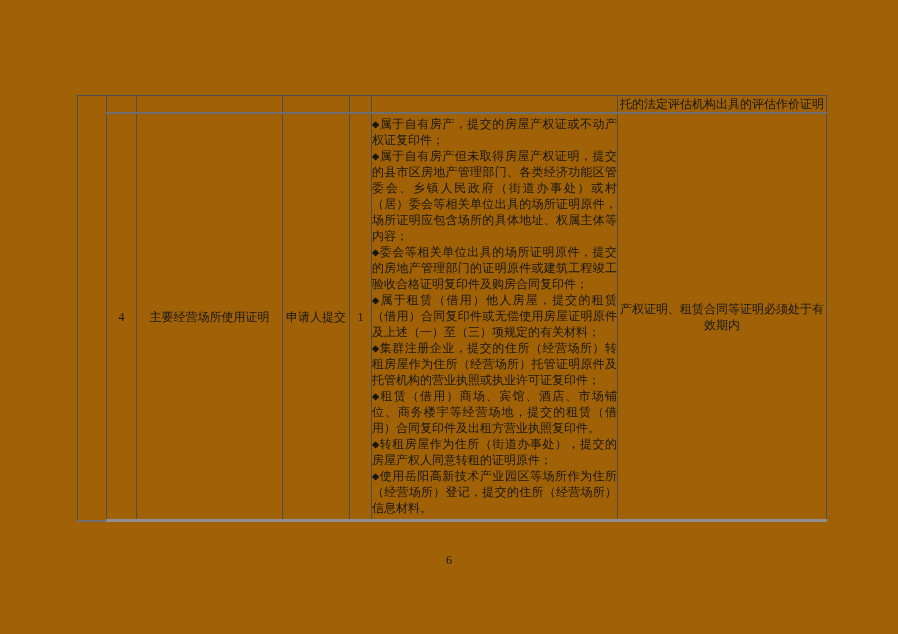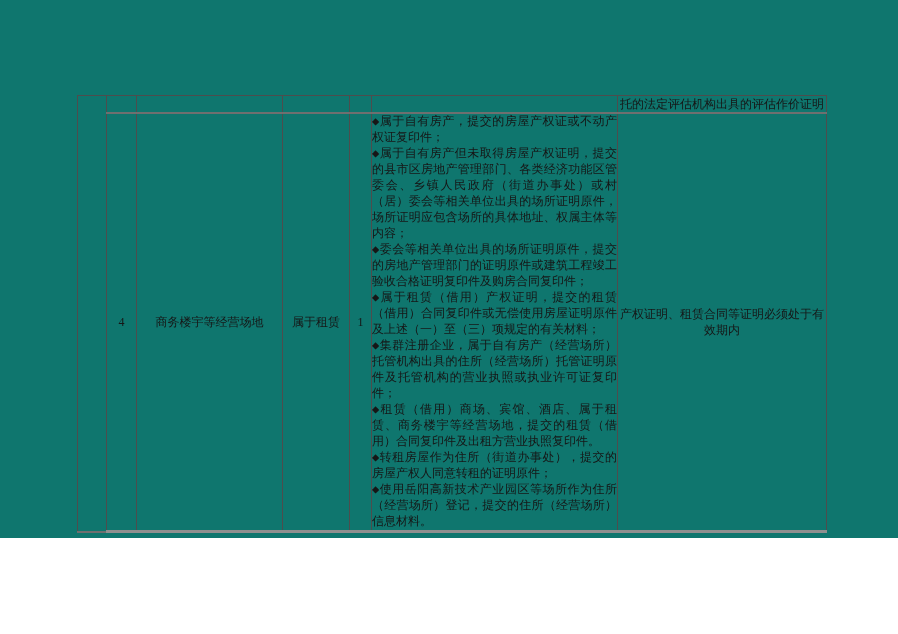--- a/index.html
+++ b/index.html
@@ -3,22 +3,22 @@
 <meta charset="utf-8">
 <style>
   html, body {
     margin: 0;
     padding: 0;
     background: #ffffff;
   }
   .page {
     position: relative;
     width: 898px;
-    height: 538px;
-    background: #0f766e;
+    height: 634px;
+    background: #a16207;
     font-family: "Liberation Serif", "DejaVu Serif", serif;
     color: #161616;
     overflow: hidden;
   }
   table.doc-table {
     position: absolute;
     left: 77px;
     top: 95px;
     width: 749px;
     border-collapse: collapse;
@@ -104,30 +104,30 @@
         <td class="cell-category" rowspan="2"></td>
         <td></td>
         <td></td>
         <td></td>
         <td></td>
         <td></td>
         <td class="cell-cont-note">托的法定评估机构出具的评估作价证明</td>
       </tr>
       <tr class="row-main">
         <td class="cell-seq">4</td>
-        <td class="cell-name">商务楼宇等经营场地</td>
-        <td class="cell-provider">属于租赁</td>
+        <td class="cell-name">主要经营场所使用证明</td>
+        <td class="cell-provider">申请人提交</td>
         <td class="cell-copies">1</td>
         <td class="cell-req">
             <div class="req">◆属于自有房产，提交的房屋产权证或不动产权证复印件；</div>
             <div class="req">◆属于自有房产但未取得房屋产权证明，提交的县市区房地产管理部门、各类经济功能区管委会、乡镇人民政府（街道办事处）或村（居）委会等相关单位出具的场所证明原件，场所证明应包含场所的具体地址、权属主体等内容；</div>
             <div class="req">◆委会等相关单位出具的场所证明原件，提交的房地产管理部门的证明原件或建筑工程竣工验收合格证明复印件及购房合同复印件；</div>
-            <div class="req">◆属于租赁（借用）产权证明，提交的租赁（借用）合同复印件或无偿使用房屋证明原件及上述（一）至（三）项规定的有关材料；</div>
-            <div class="req">◆集群注册企业，属于自有房产（经营场所）托管机构出具的住所（经营场所）托管证明原件及托管机构的营业执照或执业许可证复印件；</div>
-            <div class="req">◆租赁（借用）商场、宾馆、酒店、属于租赁、商务楼宇等经营场地，提交的租赁（借用）合同复印件及出租方营业执照复印件。</div>
+            <div class="req">◆属于租赁（借用）他人房屋，提交的租赁（借用）合同复印件或无偿使用房屋证明原件及上述（一）至（三）项规定的有关材料；</div>
+            <div class="req">◆集群注册企业，提交的住所（经营场所）转租房屋作为住所（经营场所）托管证明原件及托管机构的营业执照或执业许可证复印件；</div>
+            <div class="req">◆租赁（借用）商场、宾馆、酒店、市场铺位、商务楼宇等经营场地，提交的租赁（借用）合同复印件及出租方营业执照复印件。</div>
             <div class="req">◆转租房屋作为住所（街道办事处），提交的房屋产权人同意转租的证明原件；</div>
             <div class="req">◆使用岳阳高新技术产业园区等场所作为住所（经营场所）登记，提交的住所（经营场所）信息材料。</div>
           </td>
         <td class="cell-note">产权证明、租赁合同等证明必须处于有效期内</td>
       </tr>
     </tbody>
   </table>
 
   <div class="page-num">6</div>
 

